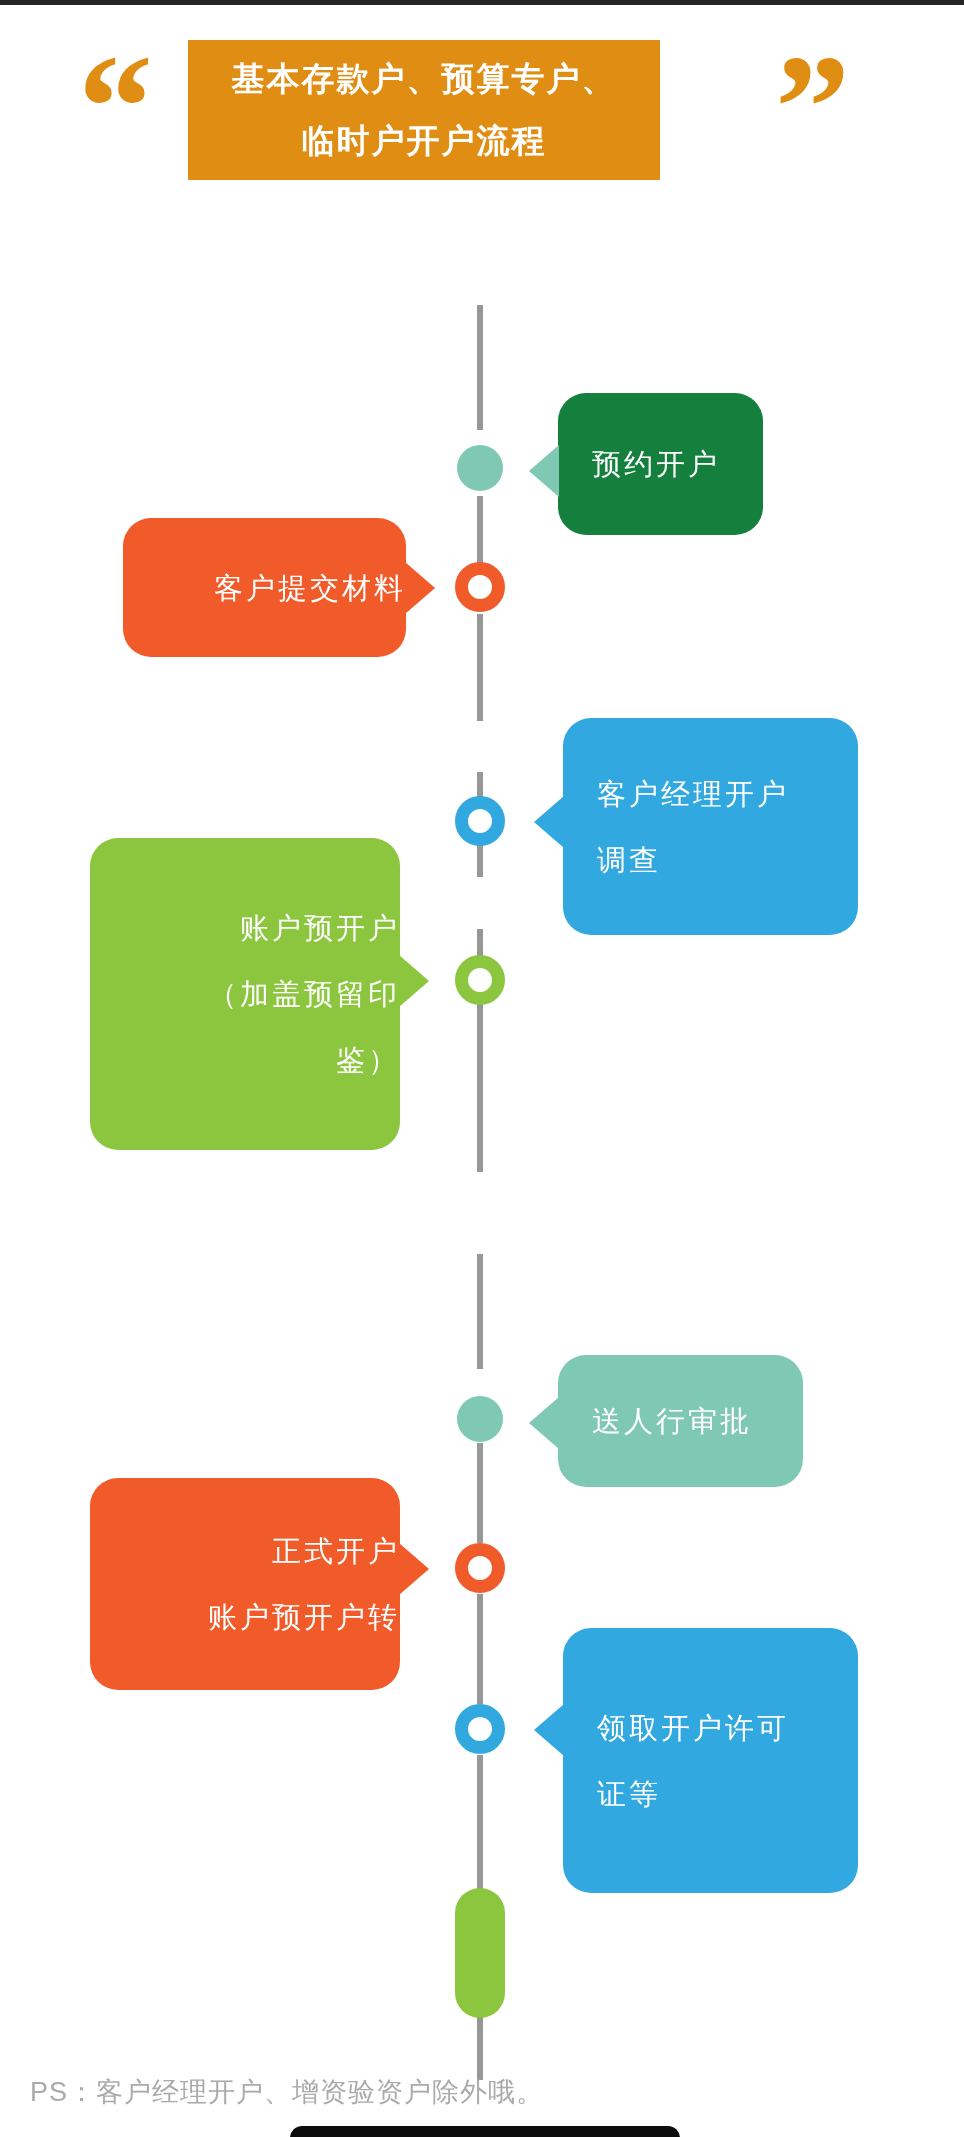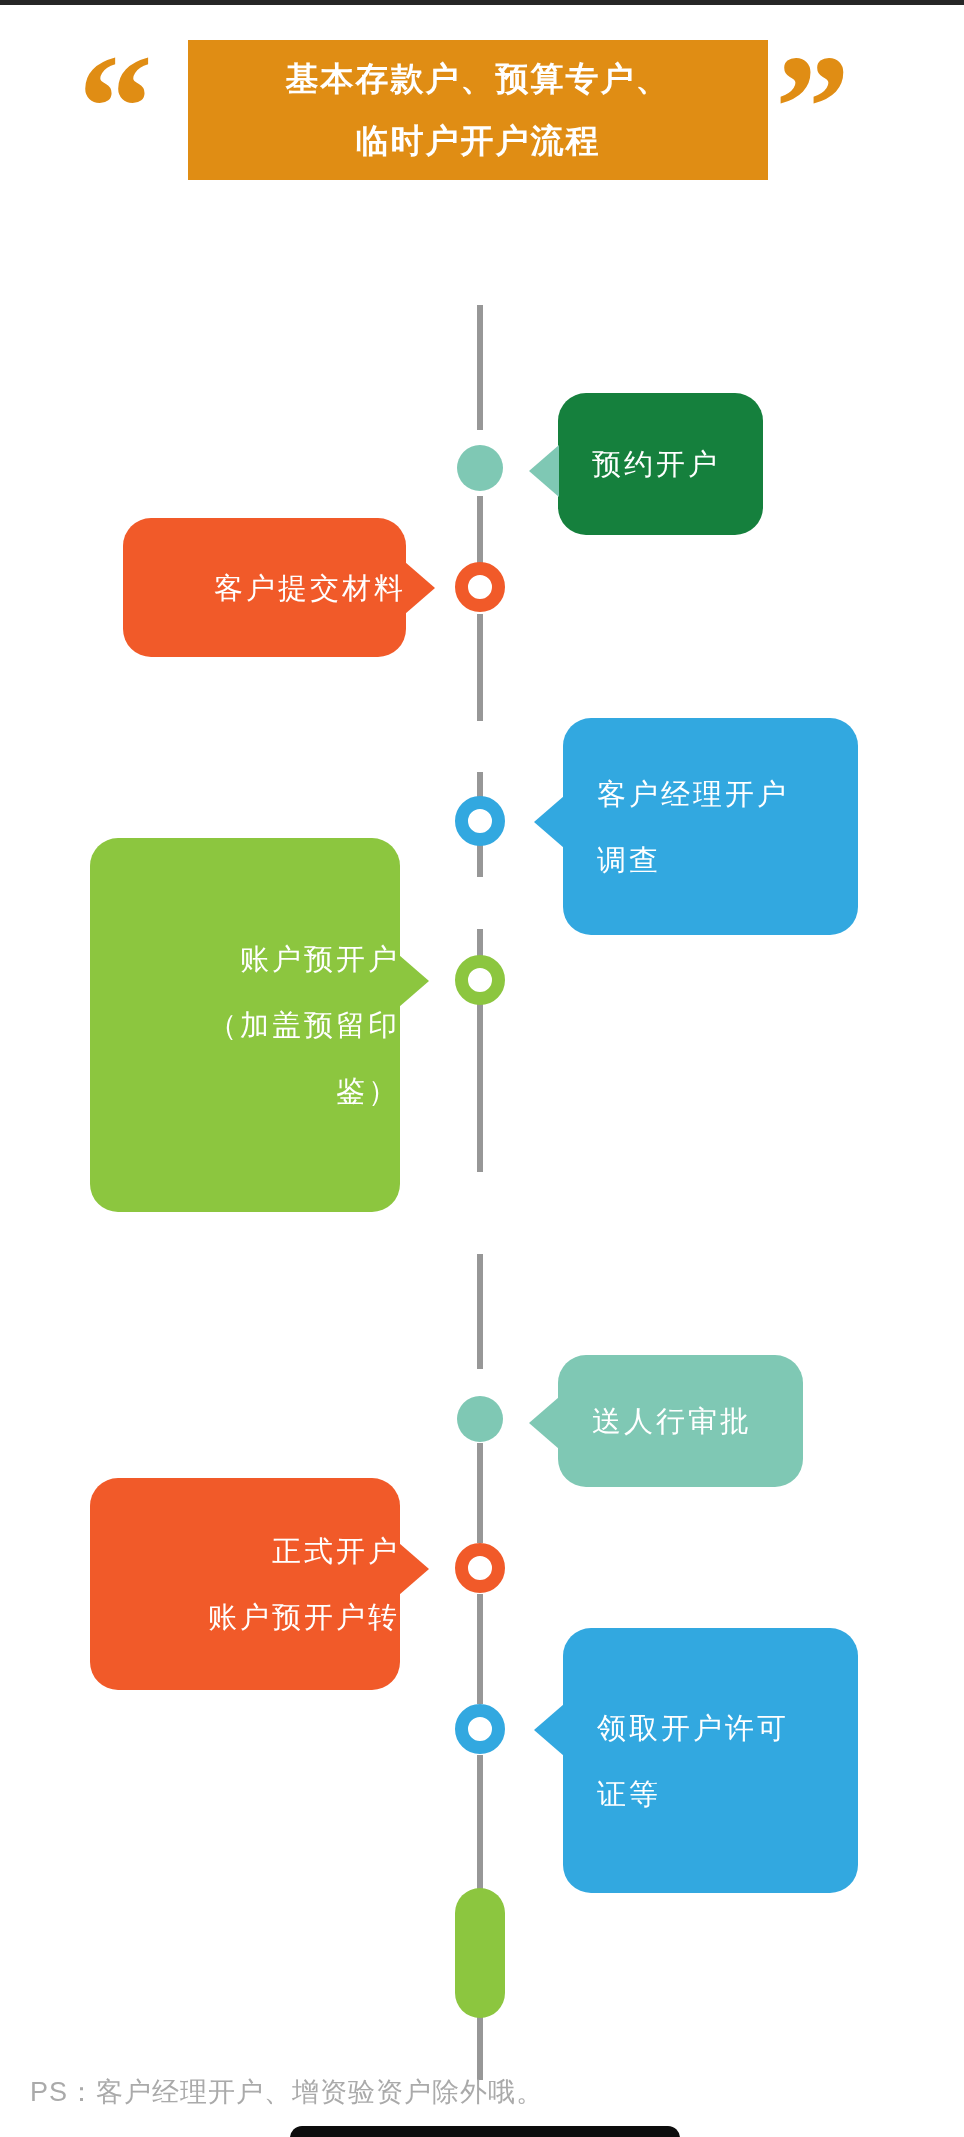--- a/index.html
+++ b/index.html
@@ -49,21 +49,21 @@
     font-weight: 700;
     letter-spacing: 2px;
     user-select: none;
   }
   .quote-open  { left: 78px; }
   .quote-close { left: 775px; }
 
   .header-box {
     position: absolute;
     left: 188px; top: 22px;
-    width: 580px; height: 140px;
+    width: 472px; height: 140px;
     background: #e08d14;
     display: flex;
     flex-direction: column;
     align-items: center;
     justify-content: center;
   }
   .header-line {
     color: #ffffff;
     font-size: 33px;
     font-weight: 700;
@@ -182,21 +182,21 @@
   </div>
 
   <div class="node node-ring" style="left:455px; top:796px; border-color:#32a8e0;"></div>
   <div class="bubble right" style="left:563px; top:718px; width:295px; height:217px; background:#32a8e0;">
     <div class="tail tail-left" style="top:78px; border-right-color:#32a8e0;"></div>
     <div class="bubble-line">客户经理开户</div>
     <div class="bubble-line">调查</div>
   </div>
 
   <div class="node node-ring" style="left:455px; top:955px; border-color:#8cc63f;"></div>
-  <div class="bubble left" style="left:90px; top:838px; width:310px; height:374px; background:#8cc63f;">
+  <div class="bubble left" style="left:90px; top:838px; width:310px; height:312px; background:#8cc63f;">
     <div class="tail tail-right" style="top:117px; border-left-color:#8cc63f;"></div>
     <div class="bubble-line">账户预开户</div>
     <div class="bubble-line">（加盖预留印</div>
     <div class="bubble-line">鉴）</div>
   </div>
 
   <div class="node node-filled" style="left:457px; top:1396px; background:#7fc8b4;"></div>
   <div class="bubble right" style="left:558px; top:1355px; width:245px; height:132px; background:#7fc8b4;">
     <div class="tail tail-left" style="top:42px; border-right-color:#7fc8b4;"></div>
     <div class="bubble-line">送人行审批</div>

